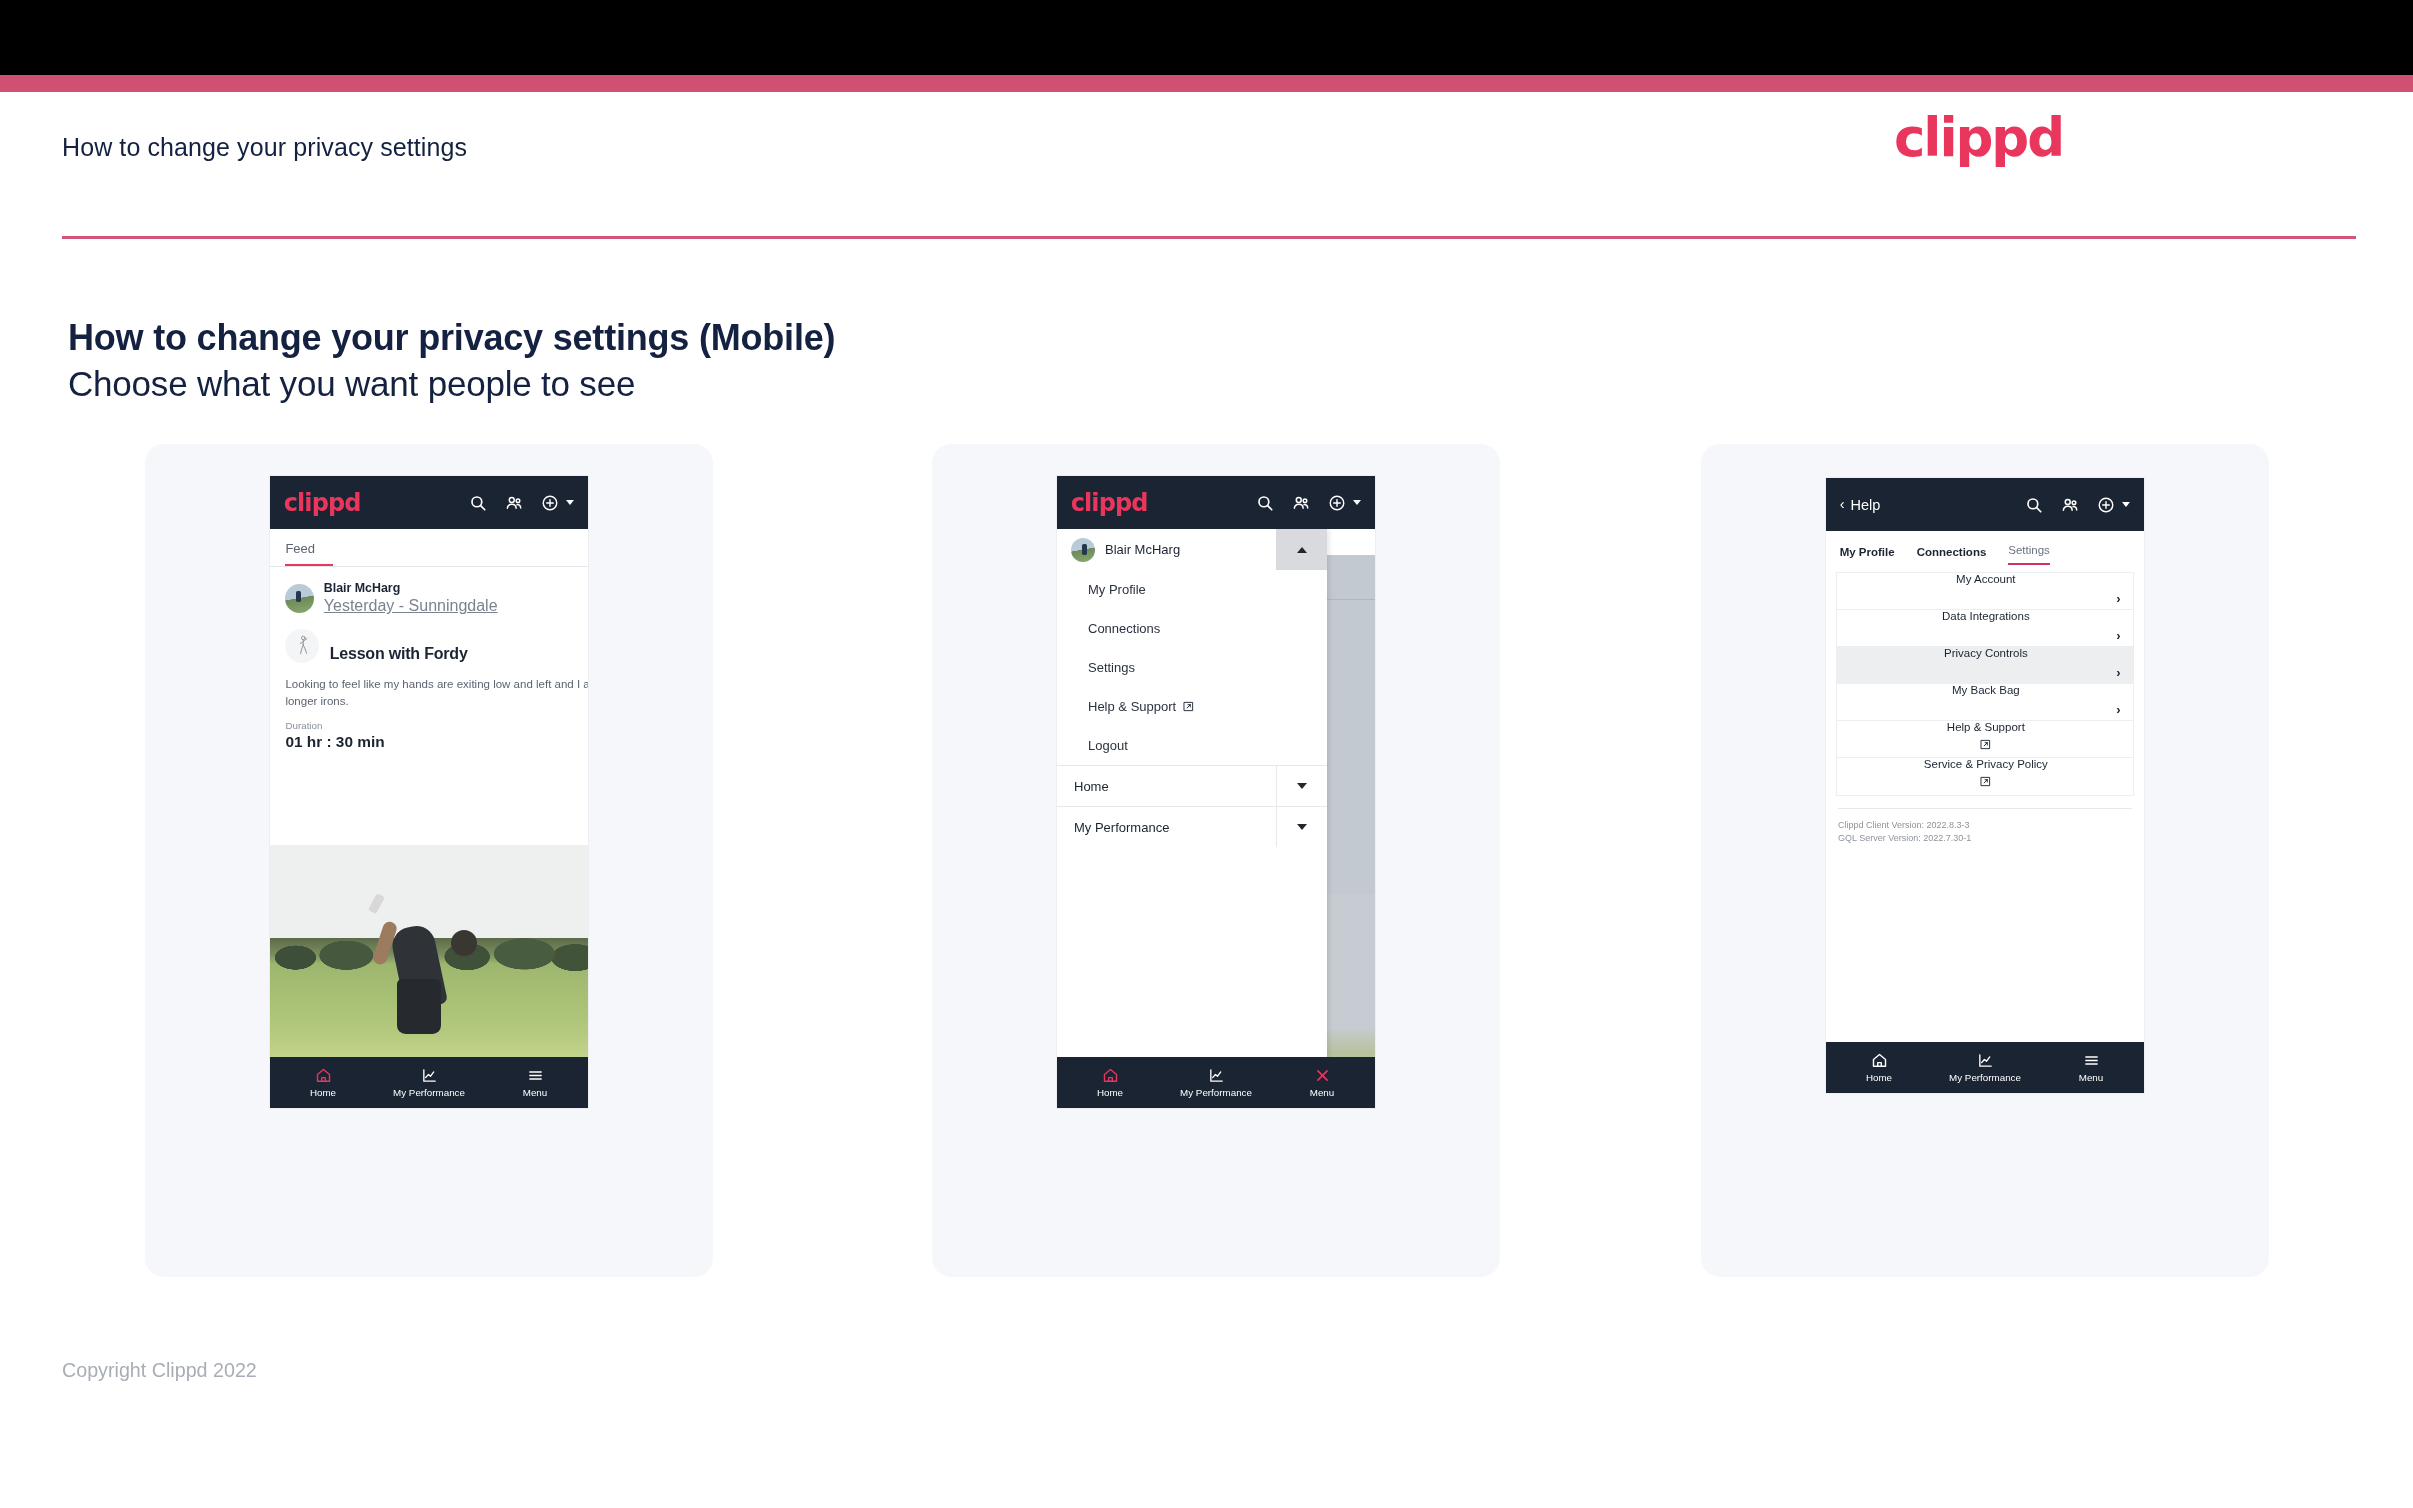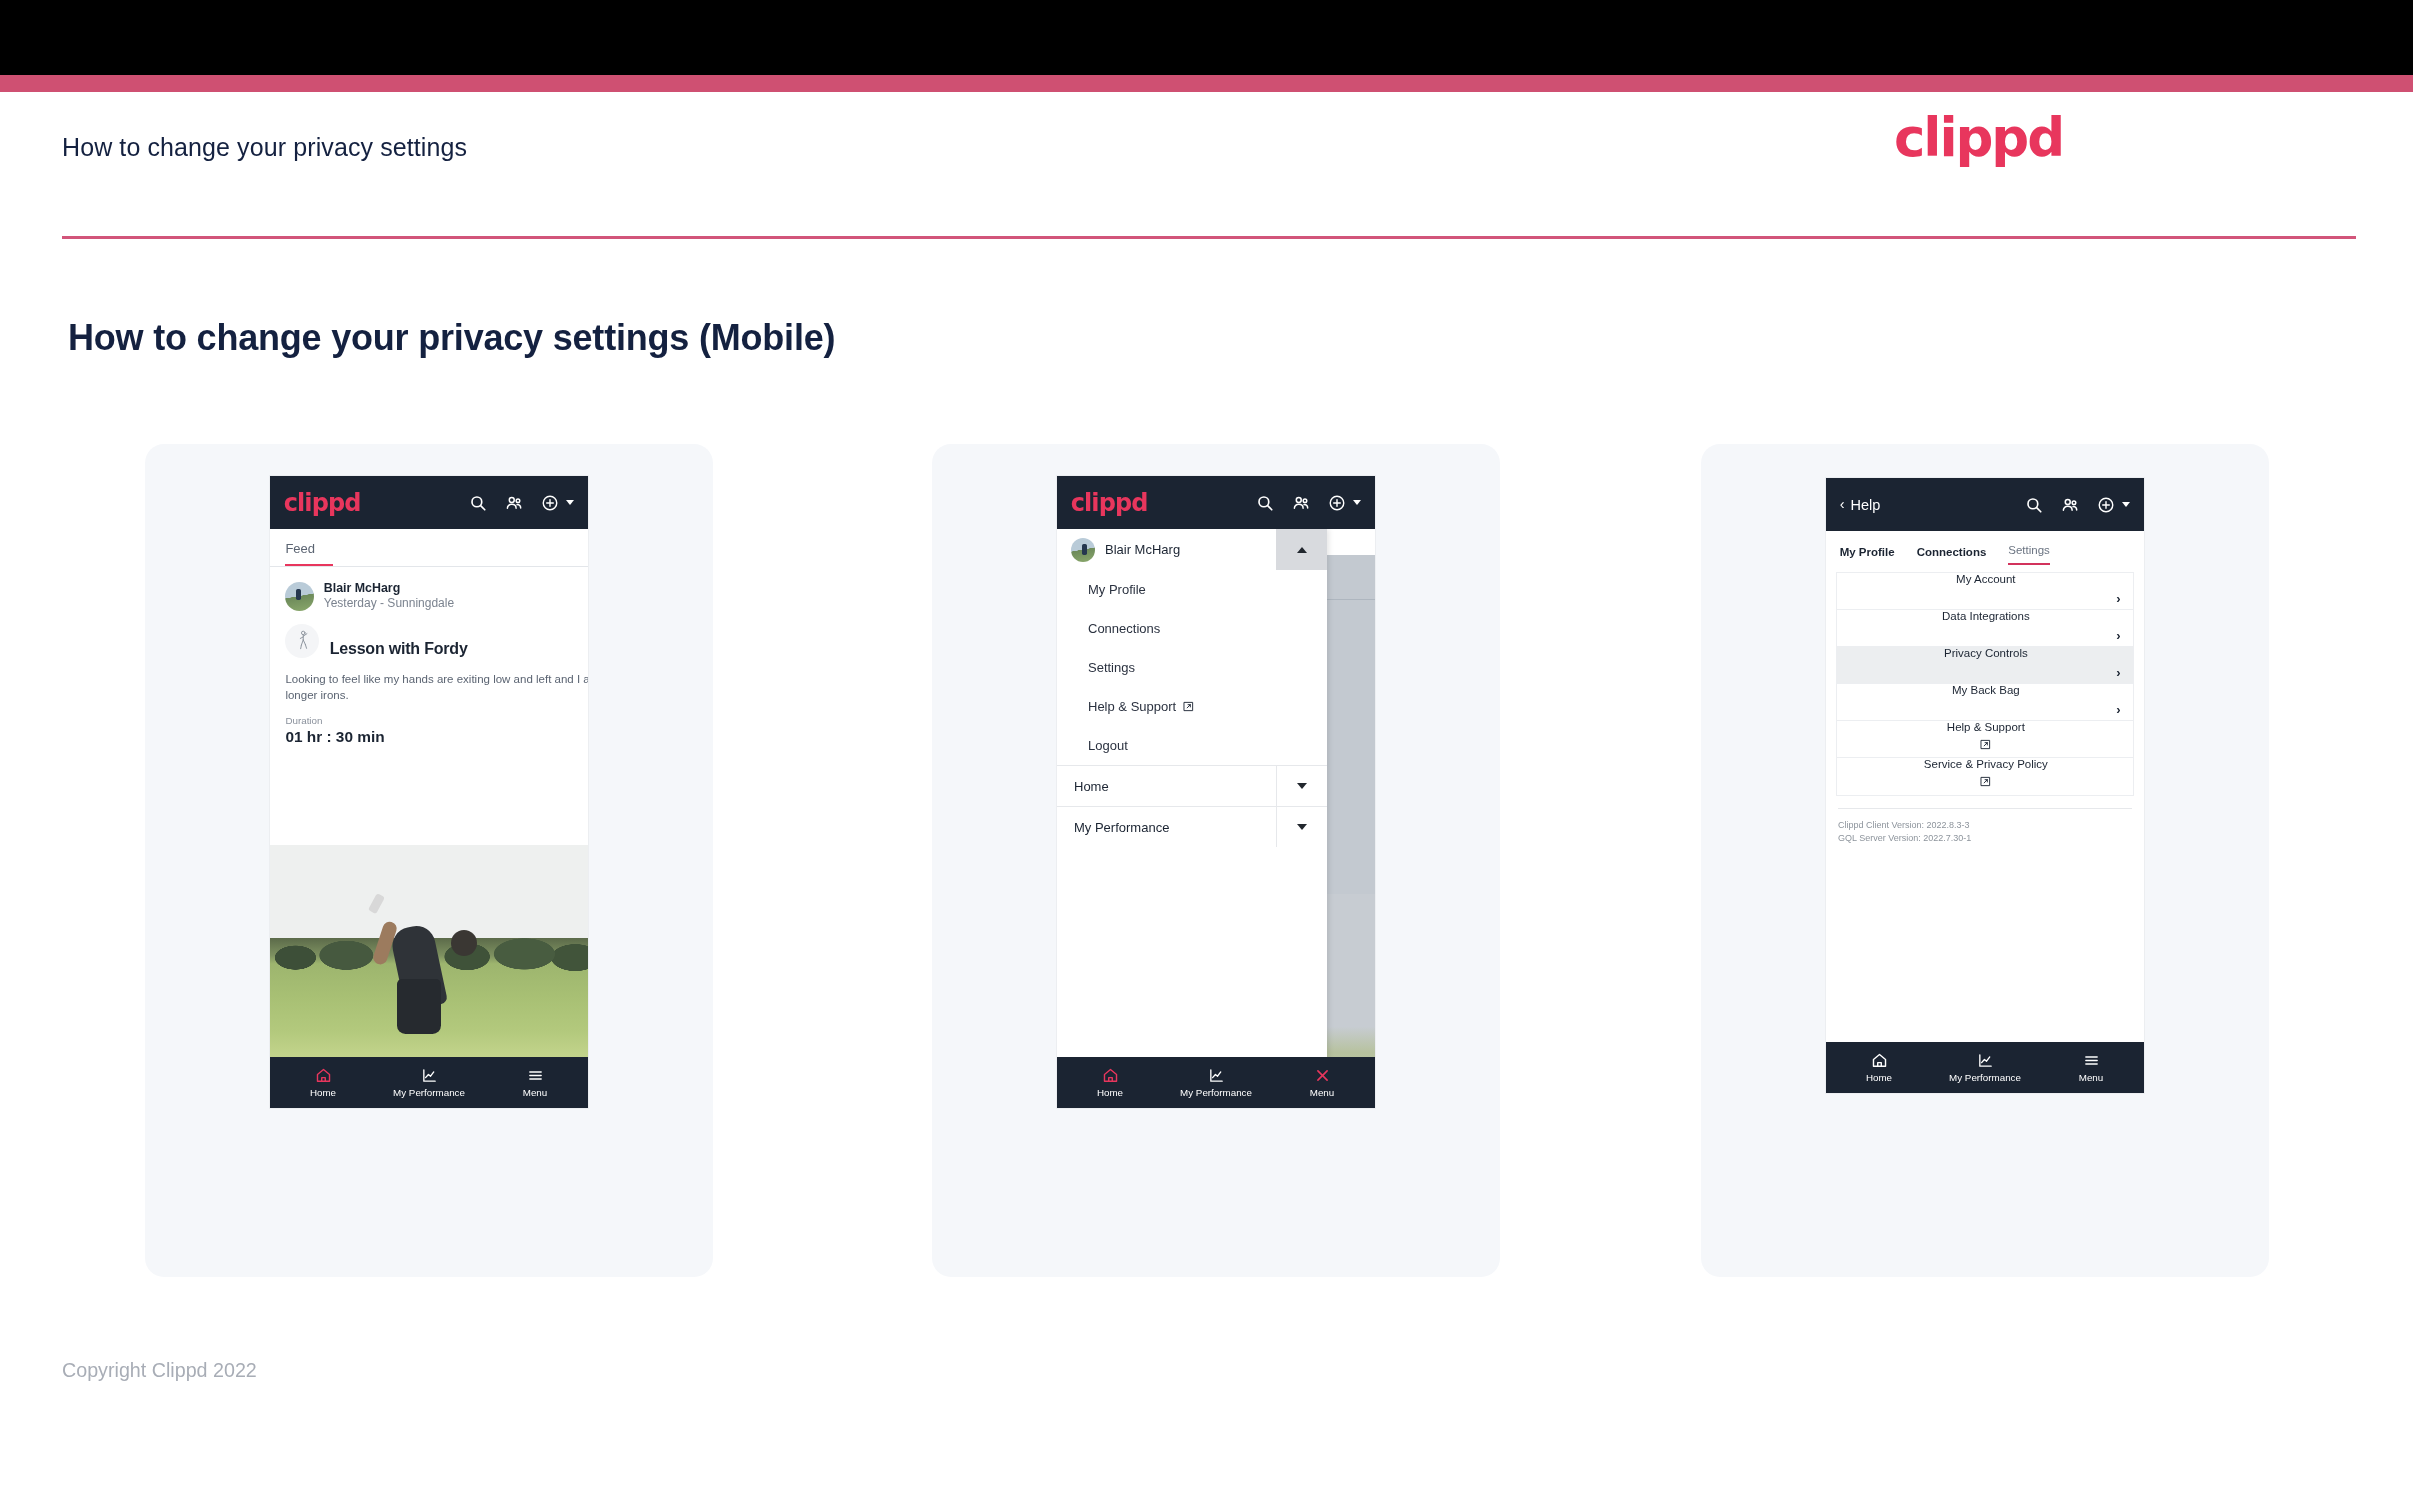--- a/index.html
+++ b/index.html
@@ -175,21 +175,21 @@
     width: 29px; height: 29px; border-radius: 50%;
     background: linear-gradient(170deg,#b9cbd8 0%,#b9cbd8 48%,#6d8a5a 49%,#8aa86c 100%);
     flex: 0 0 auto; position: relative; overflow: hidden;
   }
   .avatar::after {
     content: ""; position: absolute;
     left: 11px; top: 6.8px; width: 5.1px; height: 11px;
     background: #25374f; border-radius: 1.7px;
   }
   .post-name { font-size: 12.4px; font-weight: 700; color: #1b2432; line-height: 1.25; }
-  .post-meta { font-size: 12px; color: #7b838f; line-height: 1.3; }
+  .post-meta { font-size: 16px; color: #7b838f; line-height: 1.3; text-decoration: underline; }
 
   .post-title-row {
     display: flex; align-items: flex-end; gap: 10.3px;
     margin-top: 12px;
   }
   .golfer-badge {
     width: 34px; height: 34px; border-radius: 50%;
     background: #f4f5f7;
     display: flex; align-items: center; justify-content: center;
     flex: 0 0 auto;
@@ -442,20 +442,21 @@
   <div class="topbar-pink"></div>
 
   <div class="header">
     <div class="header-title">How to change your privacy settings</div>
     <div class="header-logo">clippd</div>
     <div class="header-rule"></div>
   </div>
 
   <div class="title-block">
     <div class="title-main">How to change your privacy settings (Mobile)</div>
+    <div class="title-sub">Choose what you want people to see</div>
   </div>
 
   <div class="cards">
 
     <div class="card card-1">
       <div class="phone">
 
         <div class="app-header">
           <div class="app-logo">clippd</div>
           <div class="app-icons">

